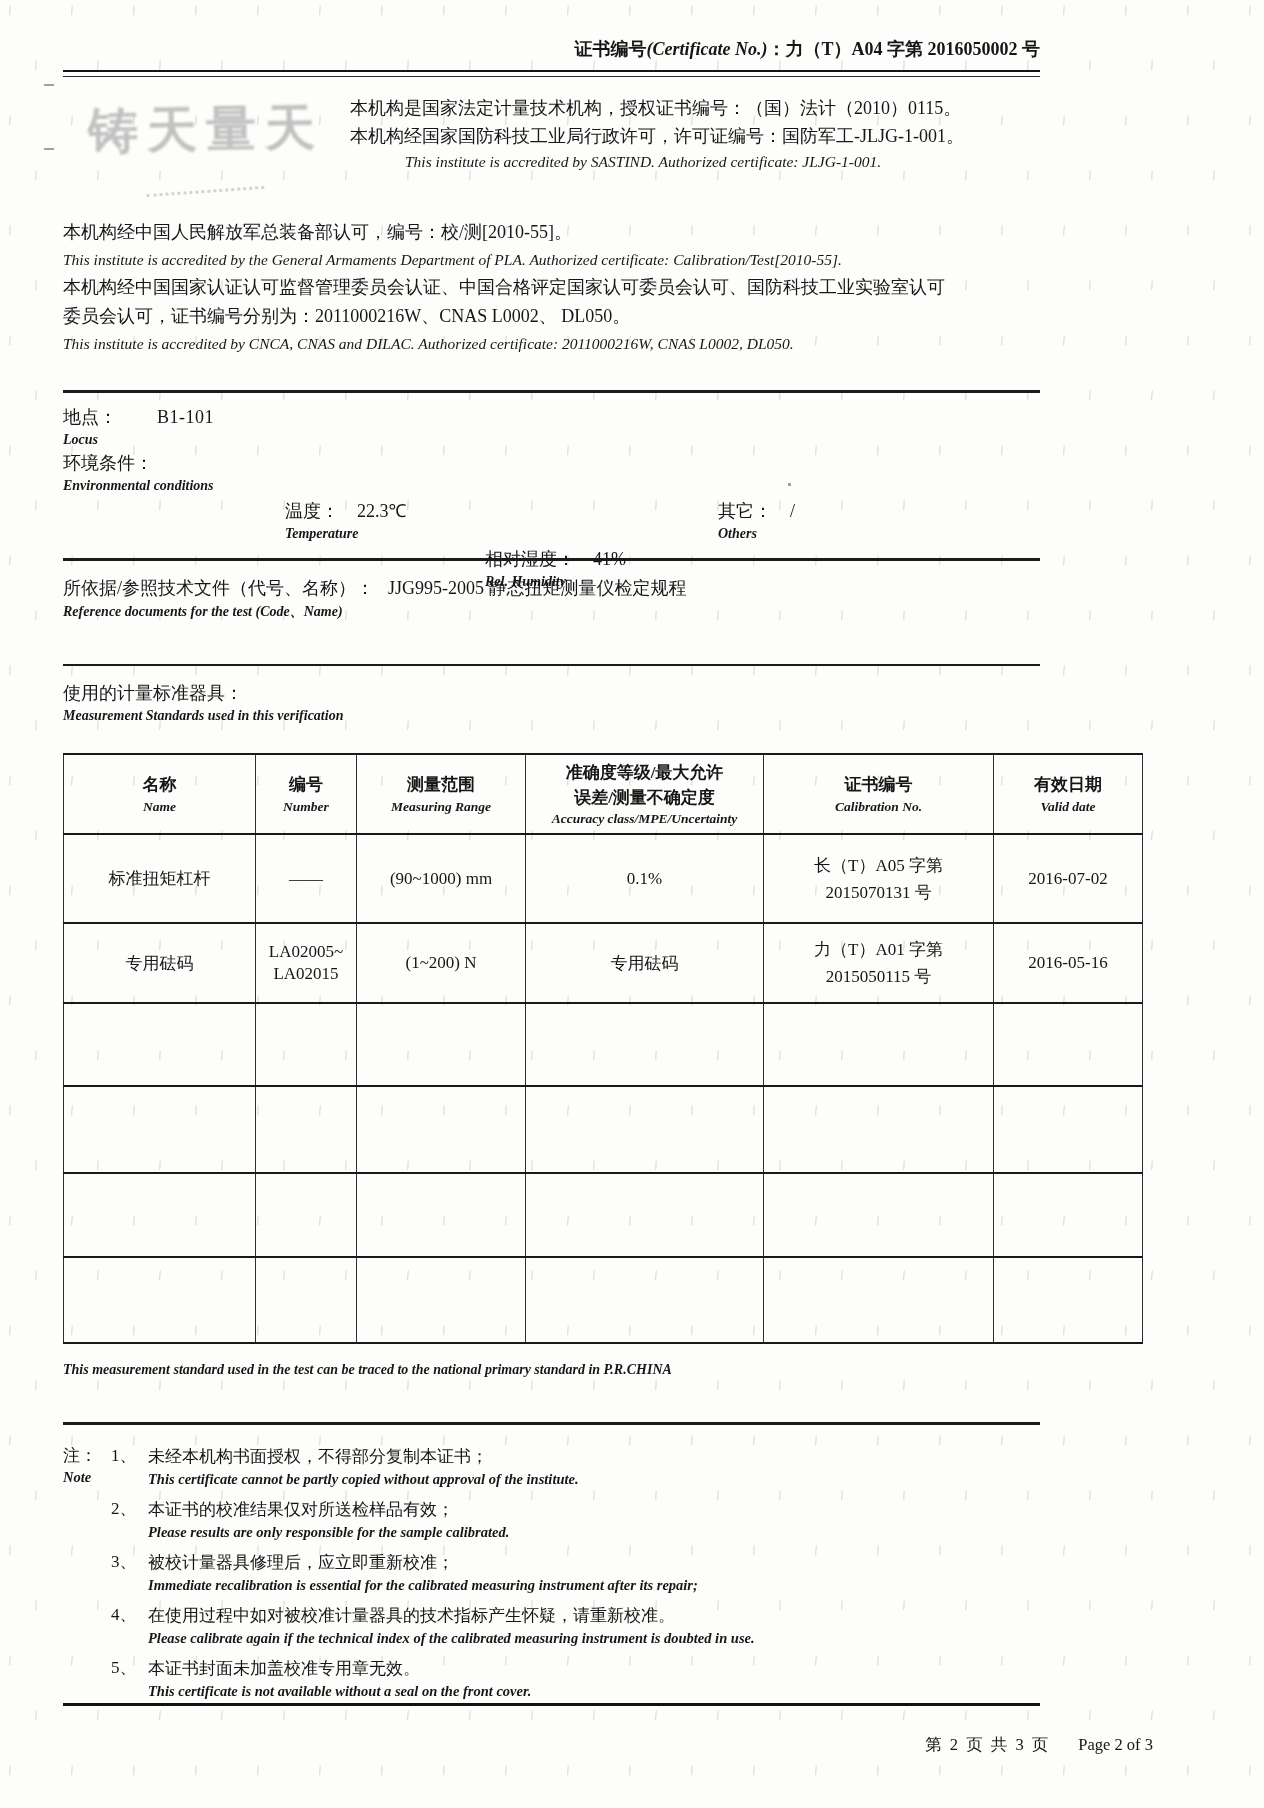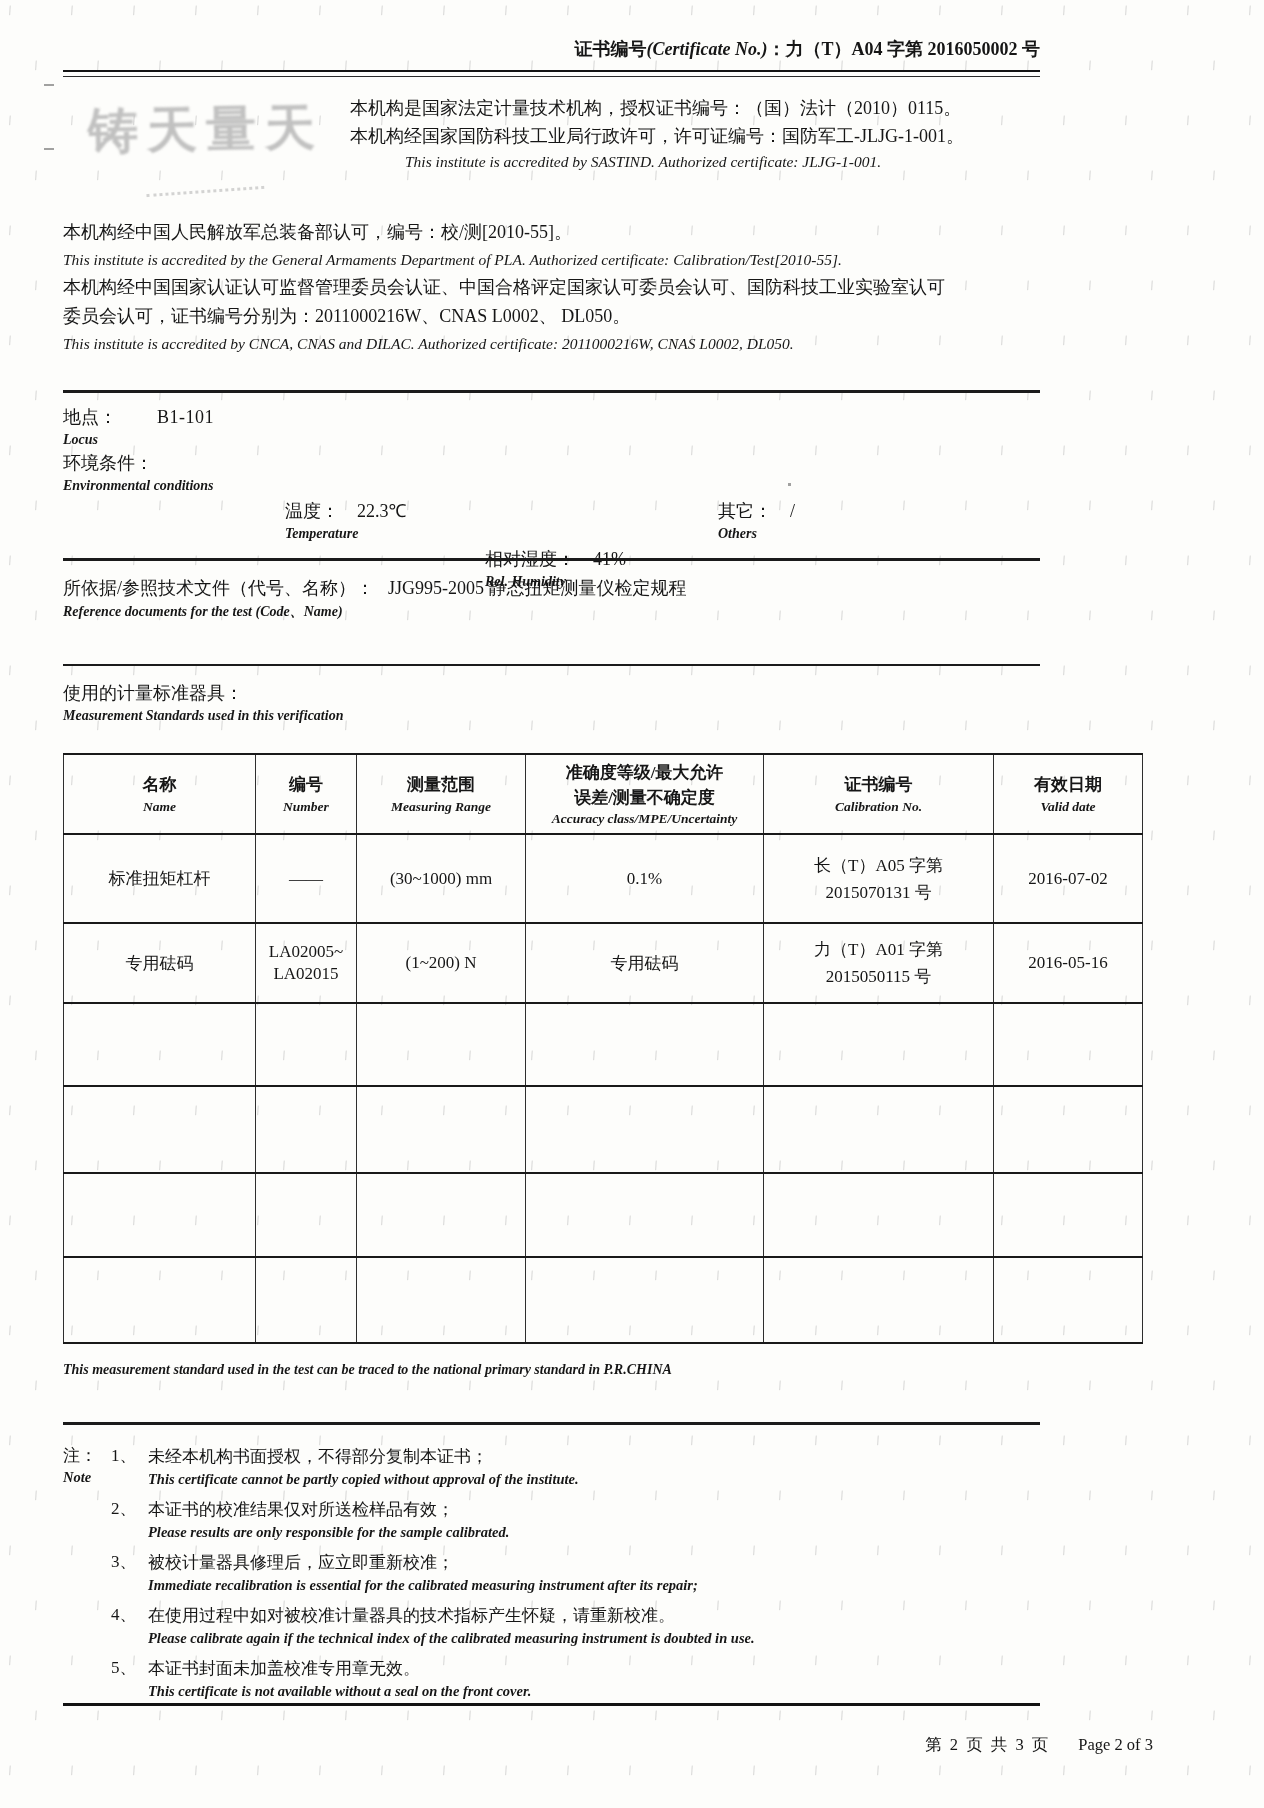--- a/index.html
+++ b/index.html
@@ -890,21 +890,21 @@
         <th>
             <div class="th-zh">有效日期</div>
             <div class="th-en">Valid date</div>
           </th>
       </tr>
     </thead>
     <tbody>
       <tr style="height:89px">
         <td>标准扭矩杠杆</td>
         <td>——</td>
-        <td>(30~1000) mm</td>
+        <td>(90~1000) mm</td>
         <td>0.1%</td>
         <td class="cell-pre">长（T）A05 字第
 2015070131 号</td>
         <td>2016-07-02</td>
       </tr>
       <tr style="height:80px">
         <td>专用砝码</td>
         <td class="cell-pre cell-left">LA02005~
 LA02015</td>
         <td>(1~200) N</td>

